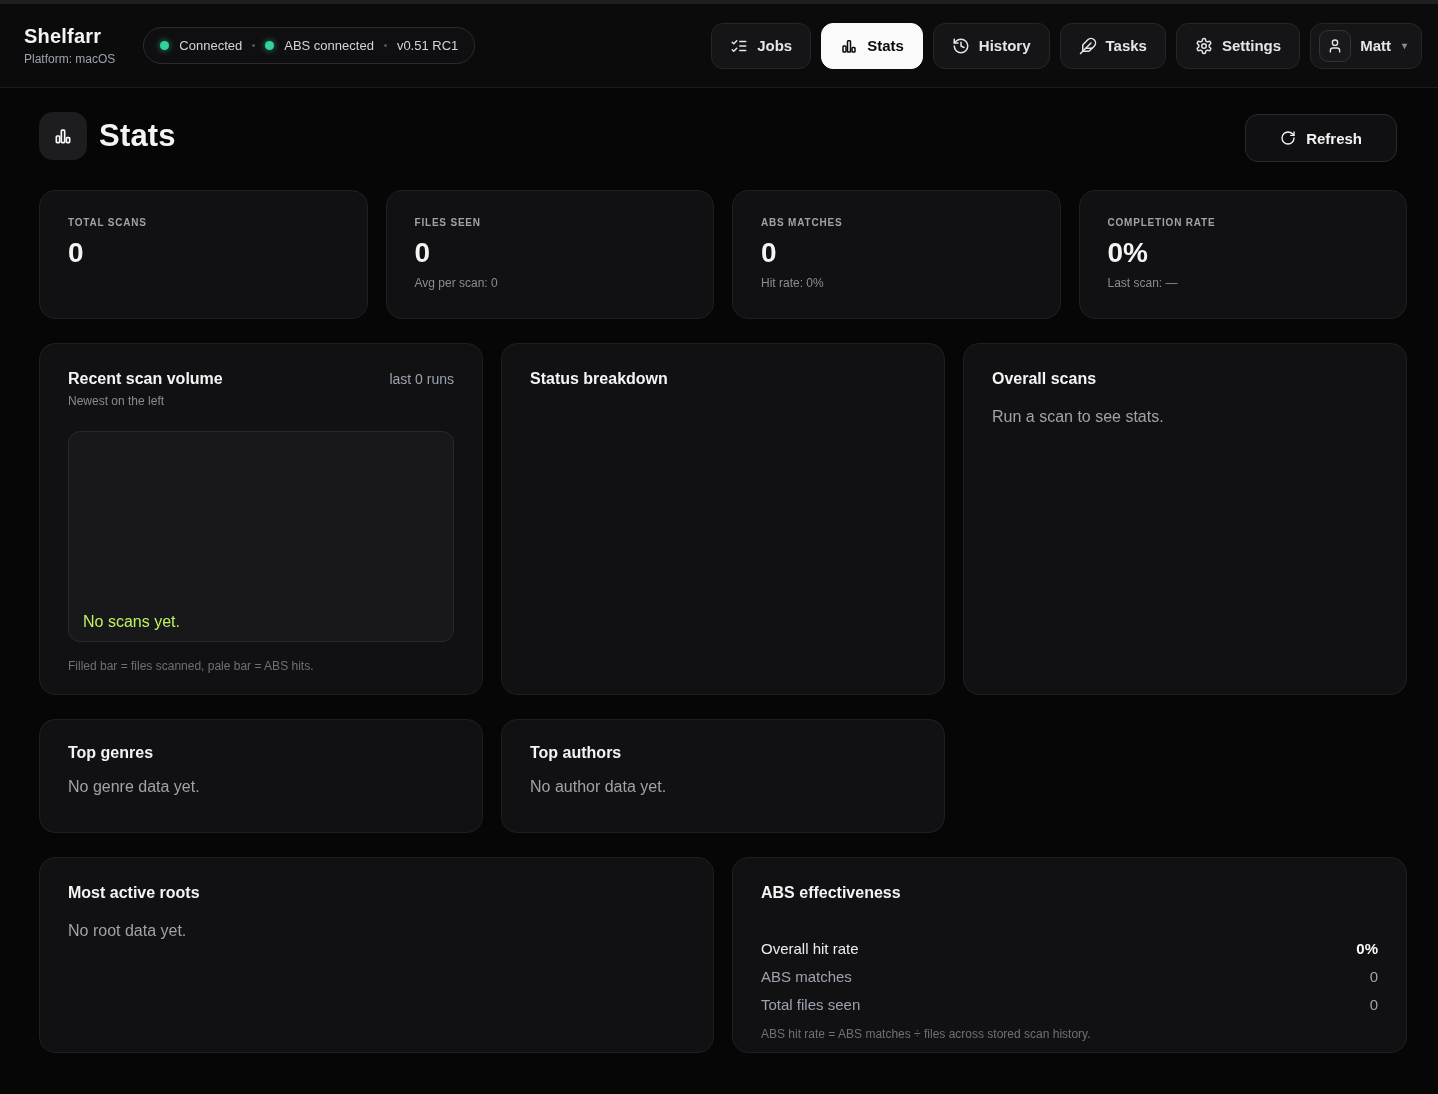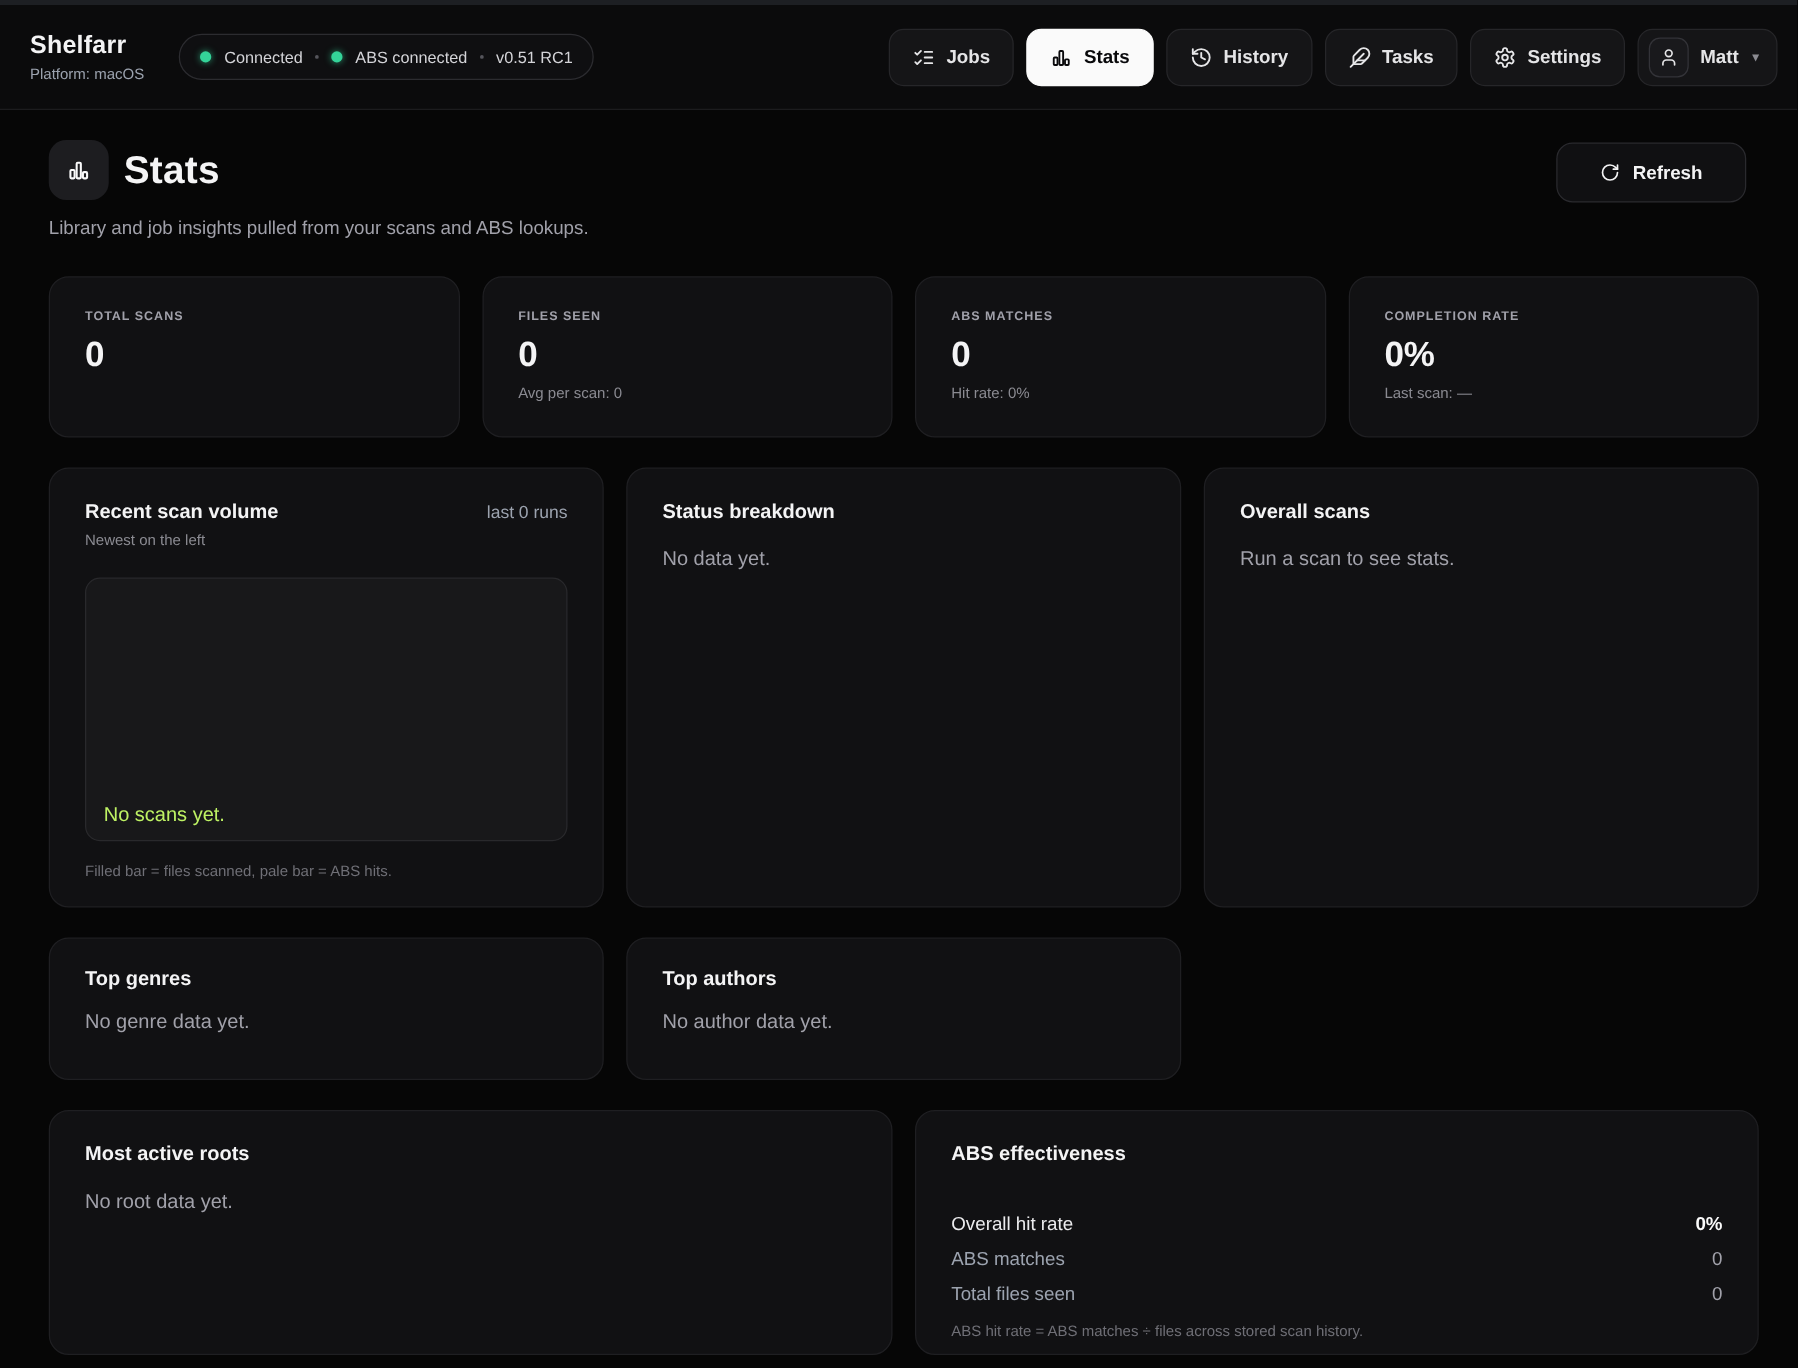--- a/index.html
+++ b/index.html
@@ -72,21 +72,21 @@
   }
   .stat-card { height:129px; }
   .stat-label { font-size:10px; font-weight:600; letter-spacing:.08em; color:#a1a1aa; text-transform:uppercase; }
   .stat-value { font-size:28px; font-weight:700; margin-top:9px; }
   .stat-sub { font-size:12px; color:#8b8b92; margin-top:7px; }
 
   .card-title { font-size:16px; font-weight:700; }
   .card-empty { font-size:16px; color:#a1a1aa; margin-top:20px; }
 
   .mid-card { height:352px; }
-  .sv-head { display:flex; justify-content:space-between; align-items:flex-start; }
+  .sv-head { display:flex; justify-content:space-between; align-items:center; }
   .sv-range { font-size:14px; color:#9ca3af; }
   .sv-sub { font-size:12px; color:#8b8b92; margin-top:6px; }
   .chart-panel {
     position:relative; height:211px; margin-top:23px;
     background:#18181a; border:1px solid #29292c; border-radius:12px;
   }
   .chart-empty { position:absolute; left:14px; bottom:10px; font-size:16px; color:#bef264; }
   .sv-legend { font-size:12px; color:#6f6f76; margin-top:17px; }
 
   .genre-card { height:114px; padding-top:24px; }
@@ -199,21 +199,20 @@
     <div class="page-title-row">
       <div class="page-icon">
         <svg viewBox="0 0 24 24" fill="none" stroke-width="2" stroke-linecap="round" stroke-linejoin="round">
             <rect x="4" y="12" width="4" height="8" rx="1"></rect>
             <rect x="10" y="5" width="4" height="15" rx="1"></rect>
             <rect x="16" y="14" width="4" height="6" rx="1"></rect>
           </svg>
       </div>
       <h1 class="page-title">Stats</h1>
     </div>
-    <p class="page-subtitle">Library and job insights pulled from your scans and ABS lookups.</p>
     <button class="refresh-btn">
       <span style="display:flex">
         <svg viewBox="0 0 24 24" fill="none" stroke-width="2" stroke-linecap="round" stroke-linejoin="round">
             <path d="M21 12a9 9 0 1 1-9-9c2.52 0 4.93 1 6.74 2.74L21 8"></path>
             <path d="M21 3v5h-5"></path>
           </svg>
       </span>
       <span>Refresh</span>
     </button>
   </div>
@@ -249,21 +248,20 @@
       </div>
       <div class="sv-sub">Newest on the left</div>
       <div class="chart-panel">
         <div class="chart-empty">No scans yet.</div>
       </div>
       <div class="sv-legend">Filled bar = files scanned, pale bar = ABS hits.</div>
     </div>
 
     <div class="card mid-card">
       <div class="card-title">Status breakdown</div>
-      <div class="card-empty">No data yet.</div>
     </div>
 
     <div class="card mid-card">
       <div class="card-title">Overall scans</div>
       <div class="card-empty">Run a scan to see stats.</div>
     </div>
   </section>
 
   <section class="grid grid-3">
     <div class="card genre-card">

